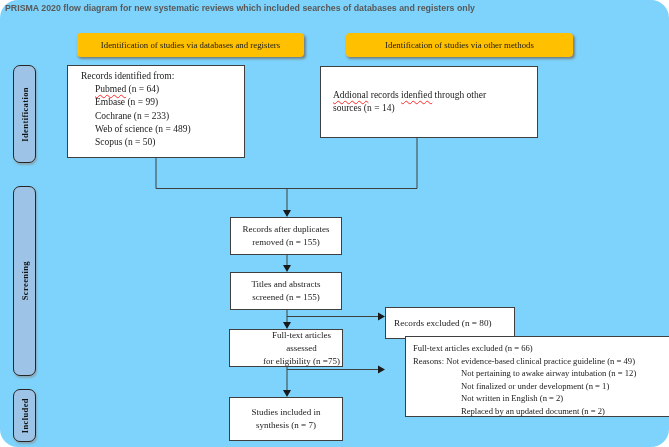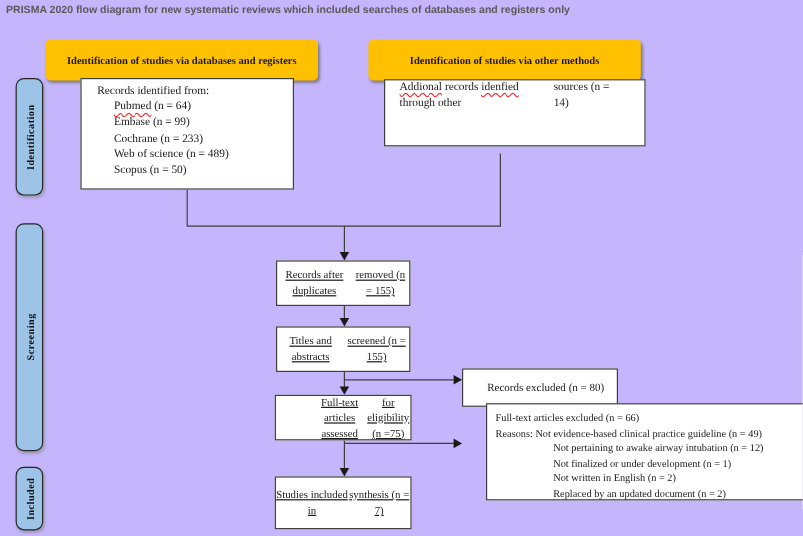--- a/index.html
+++ b/index.html
@@ -5,34 +5,35 @@
   :root{
     --header-bg:#FFC000;
     --stage-bg:#9DC3E6;
     --box-border:#3f3f3f;
     --connector:#3f3f3f;
     --title-color:#595959;
     --misspell-underline:#ff2a2a;
   }
   html,body{margin:0;padding:0;background:#fff;}
   .canvas{
-    position:relative;width:669px;height:447px;background:#c4b5fd;
-    font-family:"Liberation Serif",serif;color:#1a1a1a;overflow:hidden;
+    position:relative;width:669px;height:447px;background:#7dd3fc;
+    font-family:"Liberation Serif",serif;color:#1a1a1a;overflow:hidden;border-radius:18px;
   }
   .page-title{
     position:absolute;left:5px;top:3px;
     font-family:"Liberation Sans",sans-serif;font-weight:bold;
     font-size:8.8px;color:var(--title-color);letter-spacing:0px;white-space:nowrap;
   }
   .connectors{position:absolute;left:0;top:0;}
   .hdr{
-    position:absolute;height:34px;background:var(--header-bg);
+    position:absolute;height:24px;background:var(--header-bg);
     border-radius:4px;display:flex;align-items:center;justify-content:center;
-    font-weight:bold;font-size:8.8px;white-space:nowrap;
+    font-weight:normal;font-size:8.8px;white-space:nowrap;
     box-shadow:1.5px 2px 2.5px rgba(110,110,110,0.8);
+    margin-left:39px;
   }
   #hdr1{left:38px;top:33px;width:227px;}
   #hdr2{left:307px;top:33px;width:227px;justify-content:center;}
   .stage{
     position:absolute;left:13px;width:23px;background:var(--stage-bg);
     border:1px solid #262626;border-radius:7px;box-sizing:border-box;
     display:flex;align-items:center;justify-content:center;
     box-shadow:1px 1.5px 2px rgba(140,140,140,0.6);
   }
   .stage span{
@@ -40,31 +41,31 @@
     font-weight:bold;font-size:8.5px;letter-spacing:0.4px;color:#111;
   }
   #stage-identification{top:65px;height:98px;}
   #stage-screening{top:186px;height:190px;}
   #stage-included{top:389px;height:53px;}
   .fbox{
     position:absolute;background:#fff;border:1px solid var(--box-border);
     box-sizing:border-box;font-size:9px;
   }
   .center2{
-    display:flex;flex-direction:row;align-items:center;justify-content:center;
-    text-align:center;line-height:13px;text-decoration:underline;
+    display:flex;flex-direction:column;align-items:center;justify-content:center;
+    text-align:center;line-height:13px;
   }
   #b1{left:67px;top:65px;width:178px;height:93px;padding:4px 0 0 13px;font-size:9.5px;line-height:13.2px;}
   #b1 .src{margin-left:14px;}
-  #b2{left:320px;top:66px;width:218px;height:56px;display:flex;justify-content:center;padding-left:12px;padding-right:24px;font-size:9.5px;line-height:13px;}
+  #b2{left:320px;top:66px;width:218px;height:72px;display:flex;flex-direction:column;justify-content:center;padding-left:12px;padding-right:24px;font-size:9.5px;line-height:13px;}
   #b3{left:230px;top:217px;width:112px;height:38px;}
   #b4{left:230px;top:272px;width:112px;height:38px;}
   #b5{left:229px;top:329px;width:114px;height:38px;padding-left:31px;}
   #b6{left:229px;top:397px;width:114px;height:44px;}
-  #b7{left:385px;top:307px;width:130px;height:32px;display:flex;align-items:center;padding-left:20px;font-size:9.2px;}
+  #b7{left:385px;top:307px;width:130px;height:32px;display:flex;align-items:center;padding-left:8px;font-size:9.2px;}
   #b8{left:405px;top:336px;width:272px;height:81px;padding:5px 0 0 7px;font-size:8.6px;line-height:12.6px;white-space:nowrap;}
   #b8 .ind{margin-left:48px;}
   .line{display:block;}
   .misspell{
     text-decoration-line:underline;
     text-decoration-style:wavy;
     text-decoration-color:var(--misspell-underline);
     text-decoration-thickness:1px;
     text-underline-offset:2px;
   }

